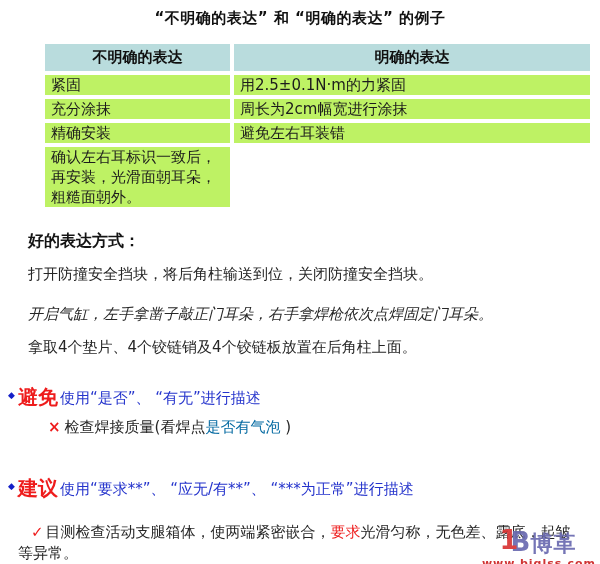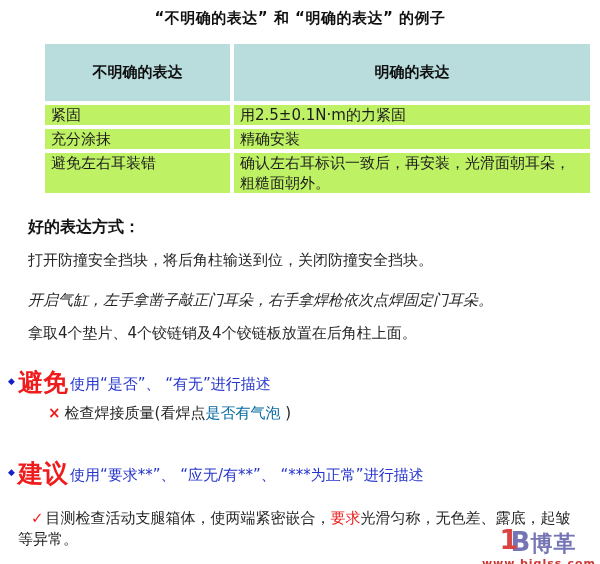--- a/index.html
+++ b/index.html
@@ -29,21 +29,21 @@
     grid-template-columns: 185px 356px;
     gap: 4px;
     background: #ffffff;
     font-size: 15px;
   }
   .xtable .th {
     background: #b9dcdd;
     font-weight: bold;
     text-align: center;
     color: #101010;
-    padding: 19px 6px;
+    padding: 4px 6px;
     line-height: 19px;
   }
   .xtable .td {
     background: #bef264;
     padding: 0 6px;
     line-height: 20px;
     color: #1c1c1c;
   }
 
   
@@ -72,21 +72,21 @@
     margin-left: 8px;
   }
   .rule-block.avoid   { margin-top: 25px; }
   .rule-block.suggest { margin-top: 36px; }
   .diamond {
     font-size: 9px;
     color: #1520c8;
     margin: 0 3px 12px 0;
   }
   .keyword {
-    font-size: 25px;
+    font-size: 20px;
     line-height: 30px;
     font-weight: bold;
     color: #ee1c1c;
   }
   .rule-text {
     font-size: 15px;
     color: #2433cc;
     margin: 0 0 4px 2px;
     white-space: nowrap;
   }
@@ -159,20 +159,21 @@
   <div class="title">“不明确的表达” 和 “明确的表达” 的例子</div>
 
   <div class="xtable">
     <div class="th">不明确的表达</div>
     <div class="th">明确的表达</div>
 
     <div class="td">紧固</div>
     <div class="td">用2.5±0.1N·m的力紧固</div>
 
     <div class="td">充分涂抹</div>
+    <div class="td">周长为2cm幅宽进行涂抹</div>
 
     <div class="td">精确安装</div>
 
     <div class="td">避免左右耳装错</div>
     <div class="td">确认左右耳标识一致后，再安装，光滑面朝耳朵，粗糙面朝外。</div>
   </div>
 
   <div class="good-heading">好的表达方式：</div>
 
   <div class="para p1">打开防撞安全挡块，将后角柱输送到位，关闭防撞安全挡块。</div>

